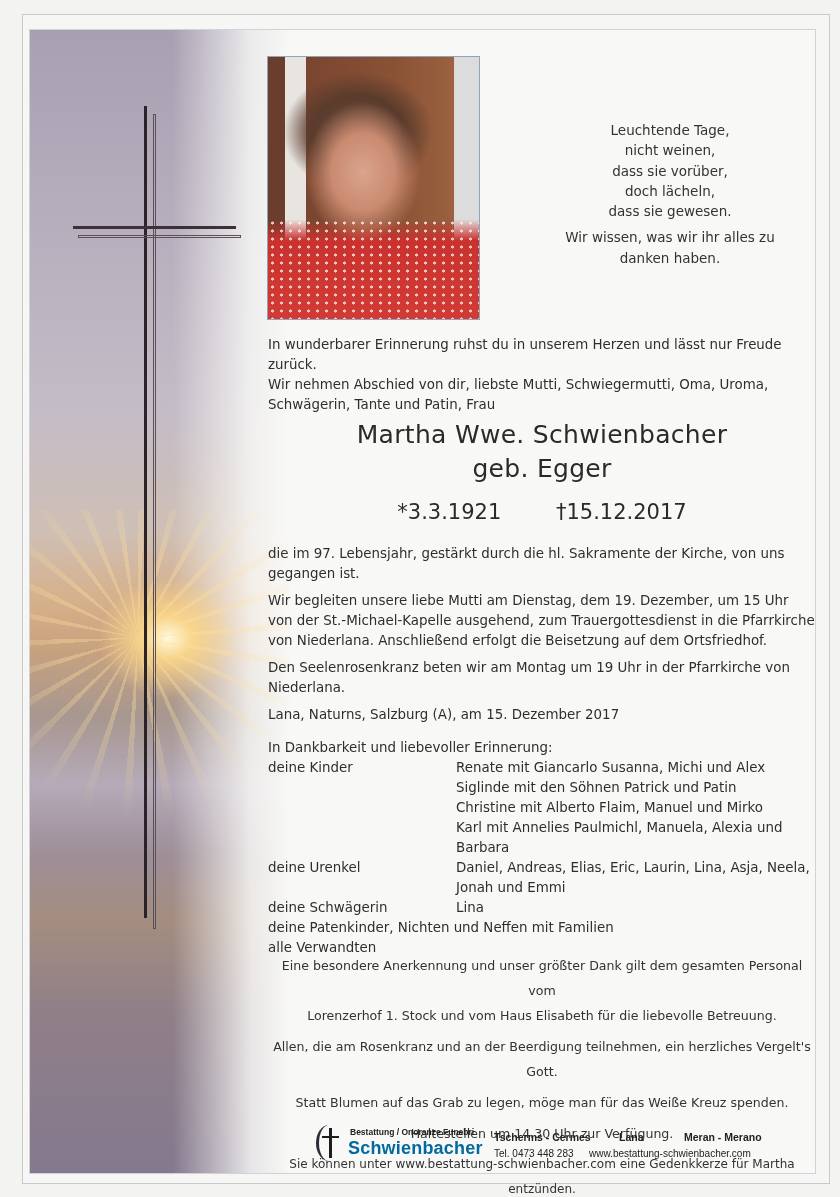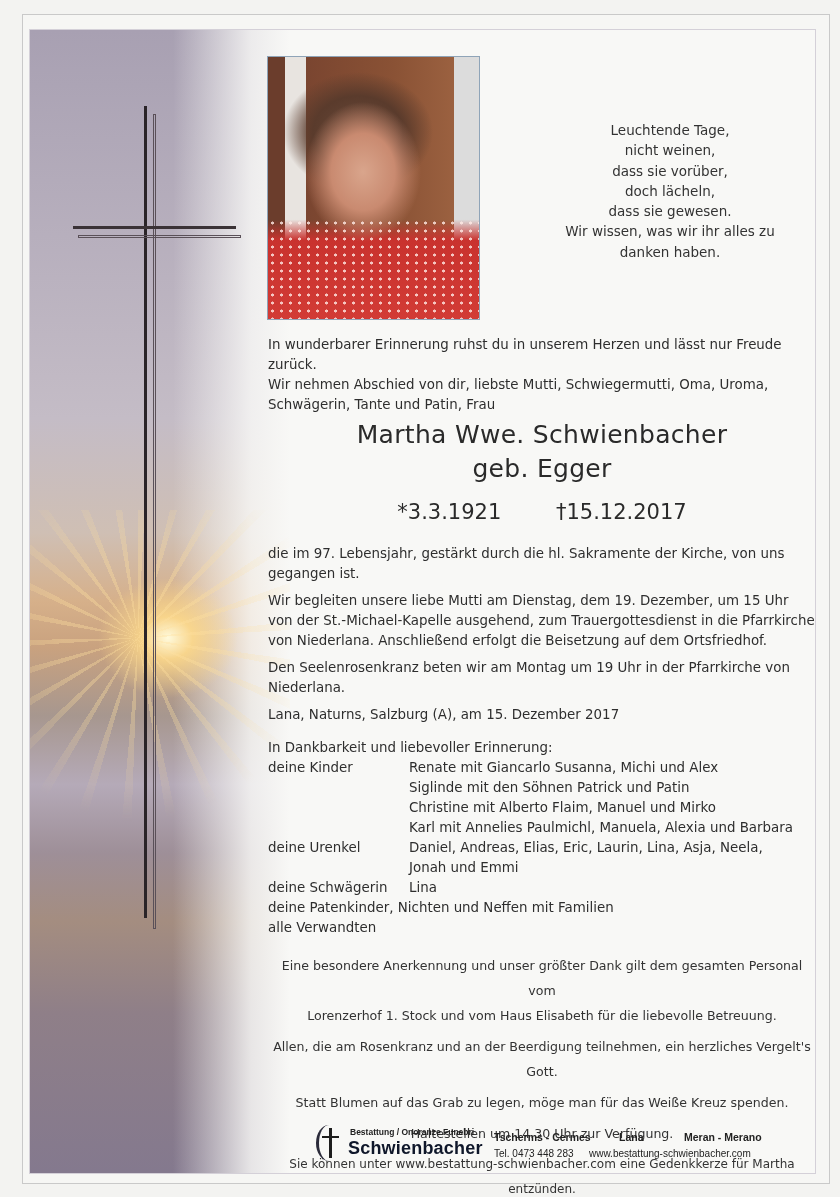--- a/index.html
+++ b/index.html
@@ -52,46 +52,46 @@
   .photo .dots {
     position: absolute; left: 0; bottom: 0; width: 100%; height: 38%;
     background-image: radial-gradient(circle, rgba(255,235,230,0.8) 1.3px, transparent 1.8px);
     background-size: 9px 8px;
   }
 
   .poem {
     position: absolute; left: 540px; top: 120px; width: 260px;
     text-align: center; font-size: 13.5px; line-height: 20.3px; color: #333;
   }
-  .poem .stanza2 { }
+  .poem .stanza2 { margin-top: 6px; }
 
   .text { position: absolute; left: 268px; width: 548px; font-size: 13.4px; line-height: 20px; color: #2e2e2e; }
   .intro { top: 335px; }
   .name { position: absolute; left: 268px; width: 548px; text-align: center; top: 418px; font-size: 25px; line-height: 34px; color: #2a2a2a; letter-spacing: 0.3px; }
   .dates { position: absolute; left: 268px; width: 548px; text-align: center; top: 500px; font-size: 21px; color: #2a2a2a; }
   .dates span { display: inline-block; margin: 0 24px; }
   .p { margin: 0 0 7px 0; }
   .body-text { top: 544px; }
 
   .thanks { top: 738px; }
-  .rel-row { display: flex; }
+  .rel-row { display: flex; gap: 47px; }
   .rel-label { width: 141px; flex: none; }
   .rel-names { flex: 1; }
 
   .closing { position: absolute; left: 268px; width: 548px; top: 953px; text-align: center; font-size: 12.6px; line-height: 25px; color: #333; }
   .closing .p { margin-bottom: 6px; }
   .closing .small { font-size: 12px; margin-top: 2px; }
 
   .footer { position: absolute; left: 314px; top: 1121px; width: 470px; height: 44px; font-family: Liberation Sans, sans-serif; }
   .logo-mark { position: absolute; left: 2px; top: 4px; width: 28px; height: 36px; }
   .logo-mark .arc { position: absolute; left: 0; top: 0; width: 26px; height: 36px; border-radius: 50%; border-left: 3px solid #2b2b3a; box-sizing: border-box; }
   .logo-mark .cv { position: absolute; left: 13px; top: 3px; width: 3px; height: 30px; background: #1d1d1d; }
   .logo-mark .ch { position: absolute; left: 6px; top: 11px; width: 17px; height: 2px; background: #1d1d1d; }
   .logo-small { position: absolute; left: 36px; top: 6px; font-size: 8.5px; font-weight: bold; color: #222; white-space: nowrap; }
-  .logo-big { position: absolute; left: 34px; top: 17px; font-size: 18px; font-weight: bold; color: #0f172a; white-space: nowrap; letter-spacing: 0.2px; }
+  .logo-big { position: absolute; left: 34px; top: 17px; font-size: 18px; font-weight: bold; color: #0369a1; white-space: nowrap; letter-spacing: 0.2px; }
   .loc { position: absolute; top: 10px; font-size: 10.5px; font-weight: bold; color: #222; white-space: nowrap; }
   .contact { position: absolute; top: 27px; font-size: 10px; color: #222; white-space: nowrap; }
 </style>
 </head>
 <body>
 
 <div class="page"></div>
 <div class="frame"></div>
 
 <div class="side-panel">

